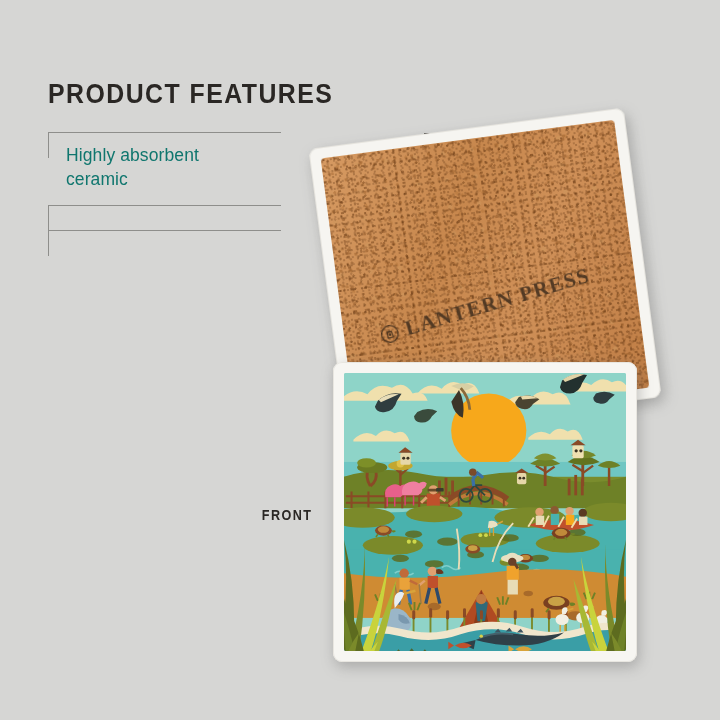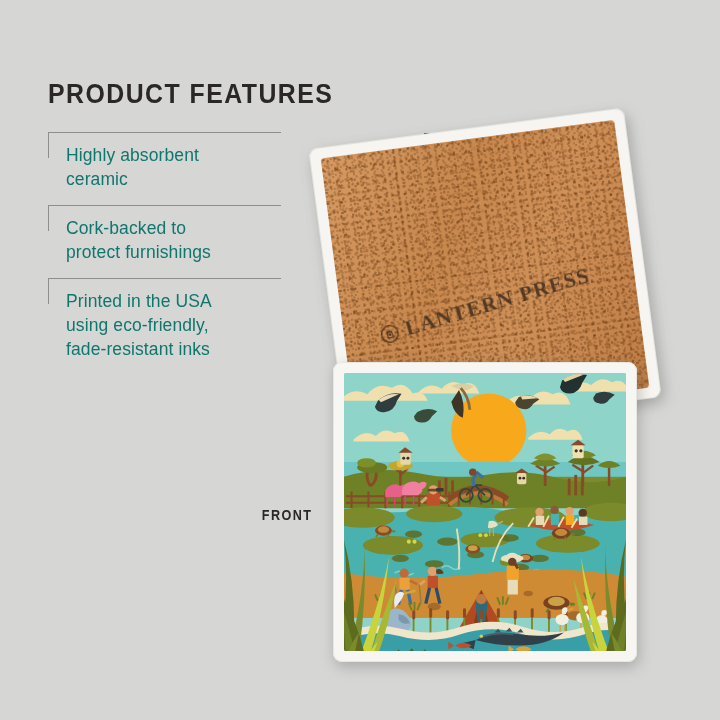--- a/index.html
+++ b/index.html
@@ -124,30 +124,25 @@
     <div class="feature-item">
       <span class="rule"></span>
       <span class="tick"></span>
       <div class="txt">Highly absorbent
 ceramic</div>
     </div>
 
     <div class="feature-item">
       <span class="rule"></span>
       <span class="tick"></span>
-      <div class="txt">Cork-backed to
-protect furnishings</div>
     </div>
 
     <div class="feature-item">
       <span class="rule"></span>
       <span class="tick"></span>
-      <div class="txt">Printed in the USA
-using eco-friendly,
-fade-resistant inks</div>
     </div>
   </section>
 
   <div class="vlabel" id="label-back">BACK</div>
   <div class="vlabel" id="label-front">FRONT</div>
 
   <div id="coaster-back">
     <div class="ceramic"></div>
     <div class="cork"></div>
     <div id="brandmark">

